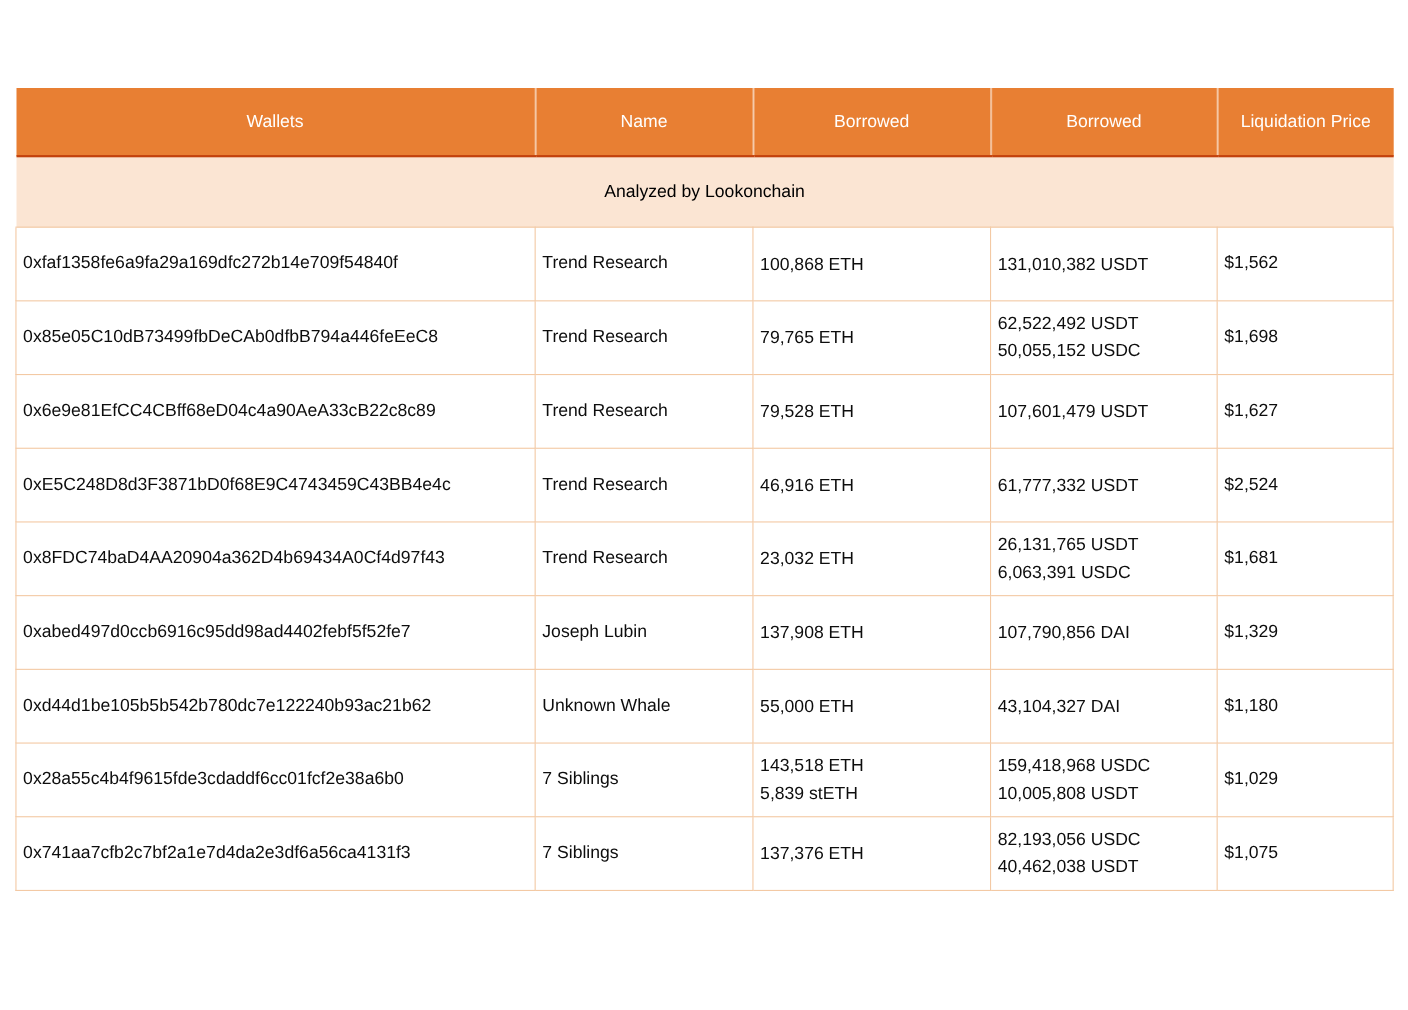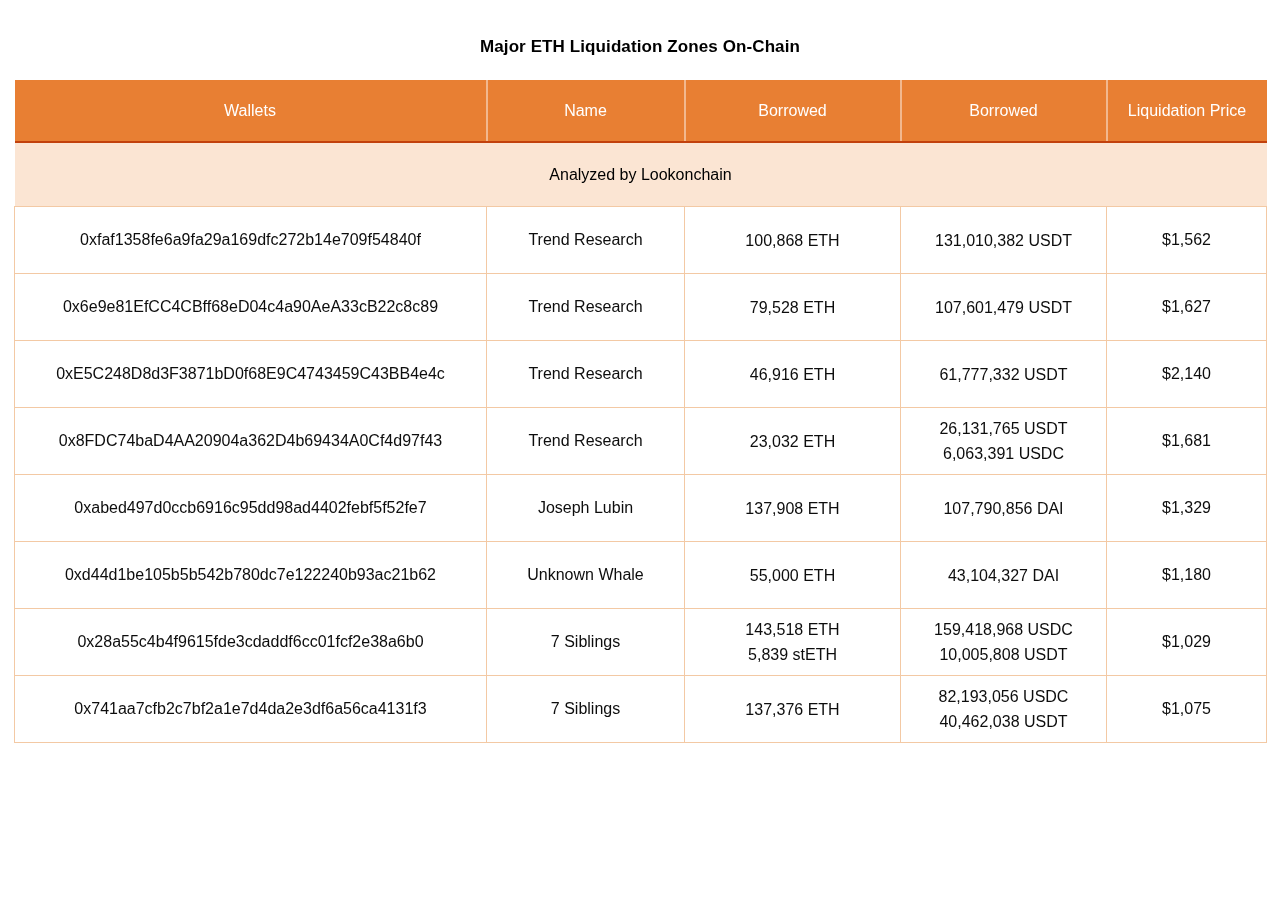--- a/index.html
+++ b/index.html
@@ -59,38 +59,37 @@
     vertical-align: middle;
     height: 61px;
     border-bottom: 1px solid var(--border-color, #F3C9A4);
     margin-top: 44px;
   }
   tbody tr.data-row td {
     background: #ffffff;
     border: 1px solid var(--border-color, #F3C9A4);
     font-size: 16px;
     color: #0d0d0d;
-    text-align: center;
+    text-align: left;
     vertical-align: middle;
     height: 62px;
     padding: 2px 6px;
     line-height: 1.6;
     overflow: hidden;
     white-space: nowrap;
   }
   .cell-line {
     line-height: 25px;
   }
 </style>
 </head>
 <body>
 
 <div class="page">
 
-  <div class="title">Major ETH Liquidation Zones On-Chain</div>
 
   <table class="liq-table">
     <colgroup>
       <col style="width:472px">
       <col style="width:198px">
       <col style="width:216px">
       <col style="width:206px">
       <col style="width:160px">
     </colgroup>
     <thead>
@@ -111,40 +110,52 @@
       <td>Trend Research</td>
       <td>
             <div class="cell-line">100,868 ETH</div>
           </td>
       <td>
             <div class="cell-line">131,010,382 USDT</div>
           </td>
       <td>$1,562</td>
     </tr>
         <tr class="data-row">
+      <td>0x85e05C10dB73499fbDeCAb0dfbB794a446feEeC8</td>
+      <td>Trend Research</td>
+      <td>
+            <div class="cell-line">79,765 ETH</div>
+          </td>
+      <td>
+            <div class="cell-line">62,522,492 USDT</div>
+            <div class="cell-line">50,055,152 USDC</div>
+          </td>
+      <td>$1,698</td>
+    </tr>
+        <tr class="data-row">
       <td>0x6e9e81EfCC4CBff68eD04c4a90AeA33cB22c8c89</td>
       <td>Trend Research</td>
       <td>
             <div class="cell-line">79,528 ETH</div>
           </td>
       <td>
             <div class="cell-line">107,601,479 USDT</div>
           </td>
       <td>$1,627</td>
     </tr>
         <tr class="data-row">
       <td>0xE5C248D8d3F3871bD0f68E9C4743459C43BB4e4c</td>
       <td>Trend Research</td>
       <td>
             <div class="cell-line">46,916 ETH</div>
           </td>
       <td>
             <div class="cell-line">61,777,332 USDT</div>
           </td>
-      <td>$2,140</td>
+      <td>$2,524</td>
     </tr>
         <tr class="data-row">
       <td>0x8FDC74baD4AA20904a362D4b69434A0Cf4d97f43</td>
       <td>Trend Research</td>
       <td>
             <div class="cell-line">23,032 ETH</div>
           </td>
       <td>
             <div class="cell-line">26,131,765 USDT</div>
             <div class="cell-line">6,063,391 USDC</div>

